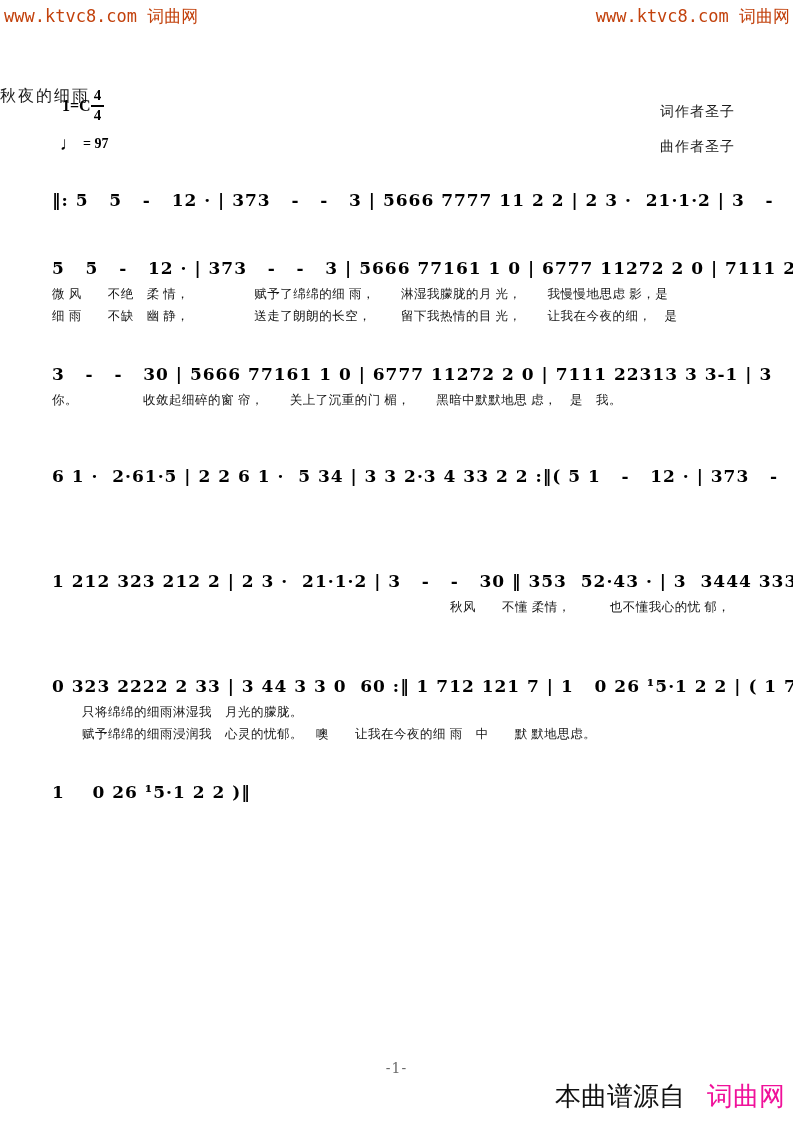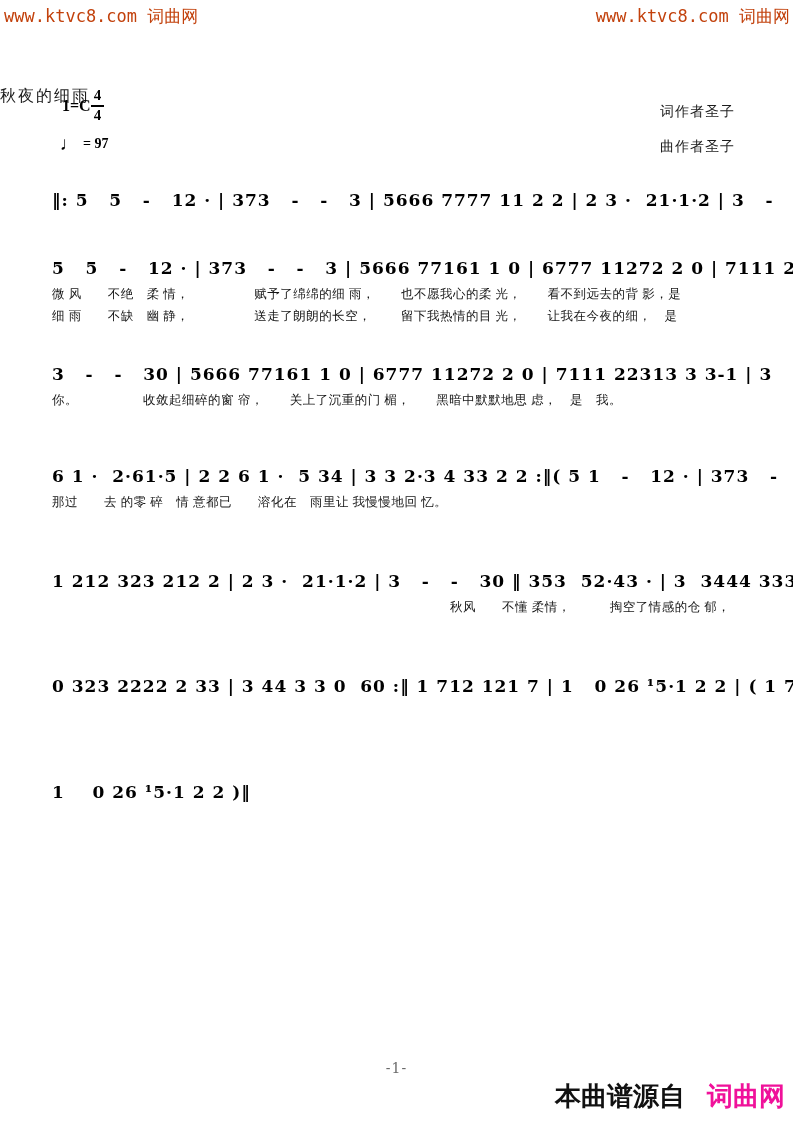--- a/index.html
+++ b/index.html
@@ -50,21 +50,21 @@
   .sys-6{top:676px;}
   .sys-7{top:782px;}
   .sys-5 .lyric{margin-left:398px;}
   .sys-6 .lyric{margin-left:30px;}
   .page-number{
     position:absolute;top:1060px;left:0;right:0;text-align:center;
     font-family:"DejaVu Serif",serif;font-size:14px;color:#6a6a6a;letter-spacing:1px;
   }
   .source{
     position:absolute;top:1079px;right:8px;display:flex;align-items:baseline;gap:22px;
-    font-size:26px;font-weight:700;
+    font-size:26px;font-weight:400;
   }
   .source-label{color:#111;}
   .source-site{color:#f0119a;}
 </style>
 </head>
 <body>
 
 <div class="wm wm-left">www.ktvc8.com 词曲网</div>
 <div class="wm wm-right">www.ktvc8.com 词曲网</div>
 
@@ -85,41 +85,42 @@
 
 <div class="credit credit-lyricist">词作者圣子</div>
 <div class="credit credit-composer">曲作者圣子</div>
 
 <div class="system sys-1">
   <div class="notes">‖: 5   5   -   12 · | 373   -   -   3 | 5666 7777 11 2 2 | 2 3 ·  21·1·2 | 3   -   -   30 |</div>
 </div>
 
 <div class="system sys-2">
   <div class="notes">5   5   -   12 · | 373   -   -   3 | 5666 77161 1 0 | 6777 11272 2 0 | 7111 22313 3 3-1 |</div>
-  <div class="lyric">微 风　　不绝　柔 情，　　　　　赋予了绵绵的细 雨，　　也不愿我心的柔 光，　　看不到远去的背 影，是</div>
+  <div class="lyric">微 风　　不绝　柔 情，　　　　　赋予了绵绵的细 雨，　　淋湿我朦胧的月 光，　　我慢慢地思虑 影，是</div>
   <div class="lyric">细 雨　　不缺　幽 静，　　　　　送走了朗朗的长空，　　 留下我热情的目 光，　　让我在今夜的细，　是</div>
 </div>
 
 <div class="system sys-3">
   <div class="notes">3   -   -   30 | 5666 77161 1 0 | 6777 11272 2 0 | 7111 22313 3 3-1 | 3   -   -   30 |</div>
   <div class="lyric">你。　　　　　收敛起细碎的窗 帘，　　关上了沉重的门 楣，　　黑暗中默默地思 虑，　是　我。</div>
 </div>
 
 <div class="system sys-4">
   <div class="notes">6 1 ·  2·61·5 | 2 2 6 1 ·  5 34 | 3 3 2·3 4 33 2 2 :‖( 5 1   -   12 · | 373   -   -   3 |</div>
-  <div class="lyric">那过　　去 的零 碎　情 意都已　　溶化在　雨里让 我慢慢地回 忆。</div>
 </div>
 
 <div class="system sys-5">
   <div class="notes">1 212 323 212 2 | 2 3 ·  21·1·2 | 3   -   -   30 ‖ 353  52·43 · | 3  3444 3333 |</div>
-  <div class="lyric">秋风　　不懂 柔情，　　　掏空了情感的仓 郁，</div>
+  <div class="lyric">秋风　　不懂 柔情，　　　也不懂我心的忧 郁，</div>
 </div>
 
 <div class="system sys-6">
   <div class="notes">0 323 2222 2 33 | 3 44 3 3 0  60 :‖ 1 712 121 7 | 1   0 26 ¹5·1 2 2 | ( 1 712 121 7 |</div>
+  <div class="lyric">只将绵绵的细雨淋湿我　月光的朦胧。</div>
+  <div class="lyric">赋予绵绵的细雨浸润我　心灵的忧郁。　噢　　让我在今夜的细 雨　中　　默 默地思虑。</div>
 </div>
 
 <div class="system sys-7">
   <div class="notes">1    0 26 ¹5·1 2 2 )‖</div>
 </div>
 
 <div class="page-number">-1-</div>
 
 <div class="source">
   <span class="source-label">本曲谱源自</span>

